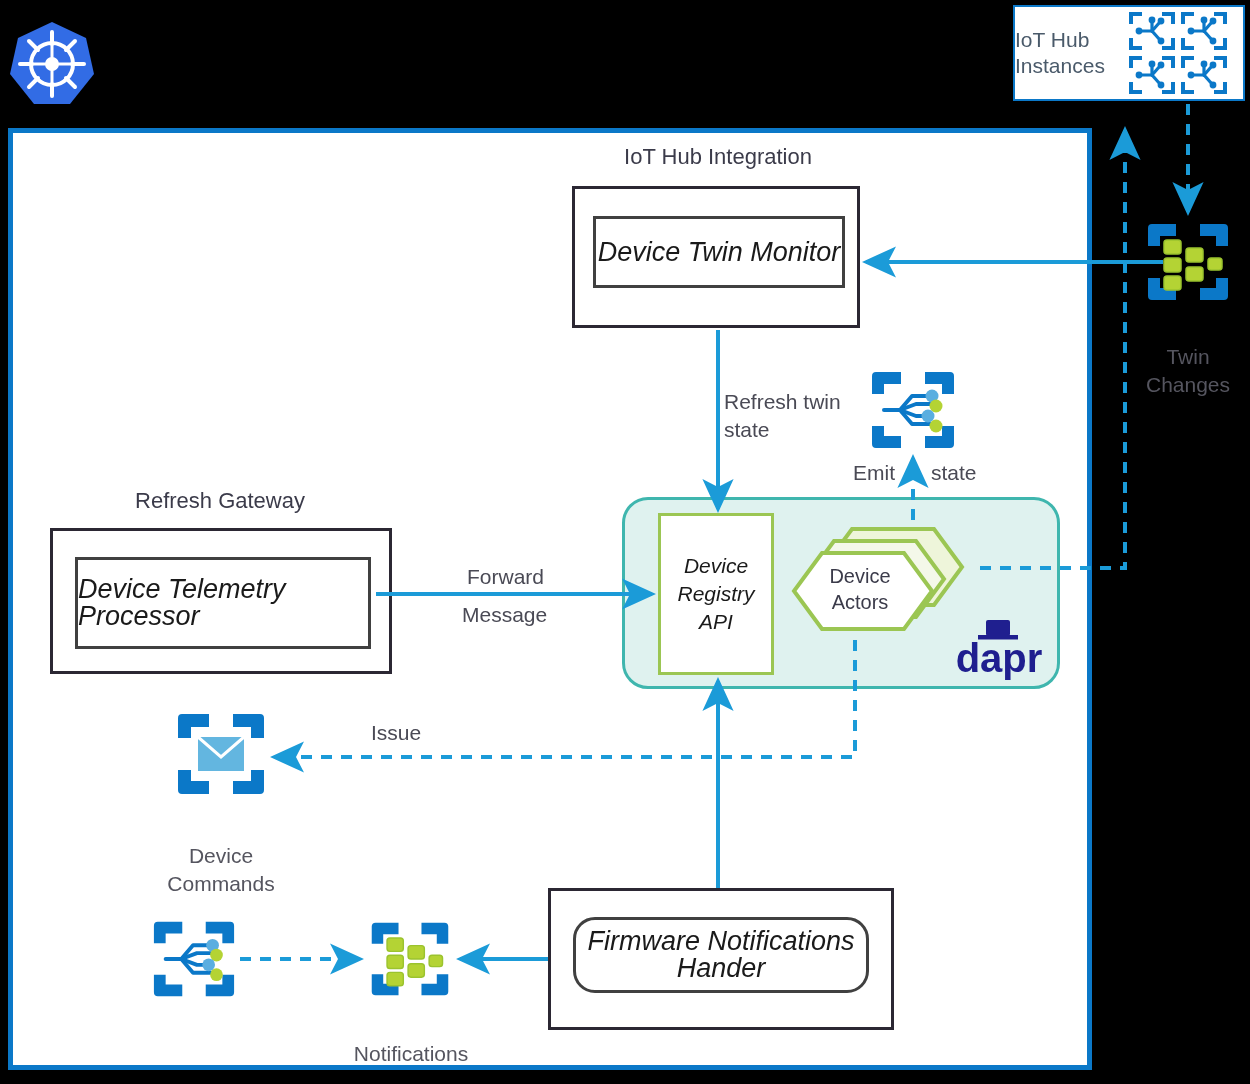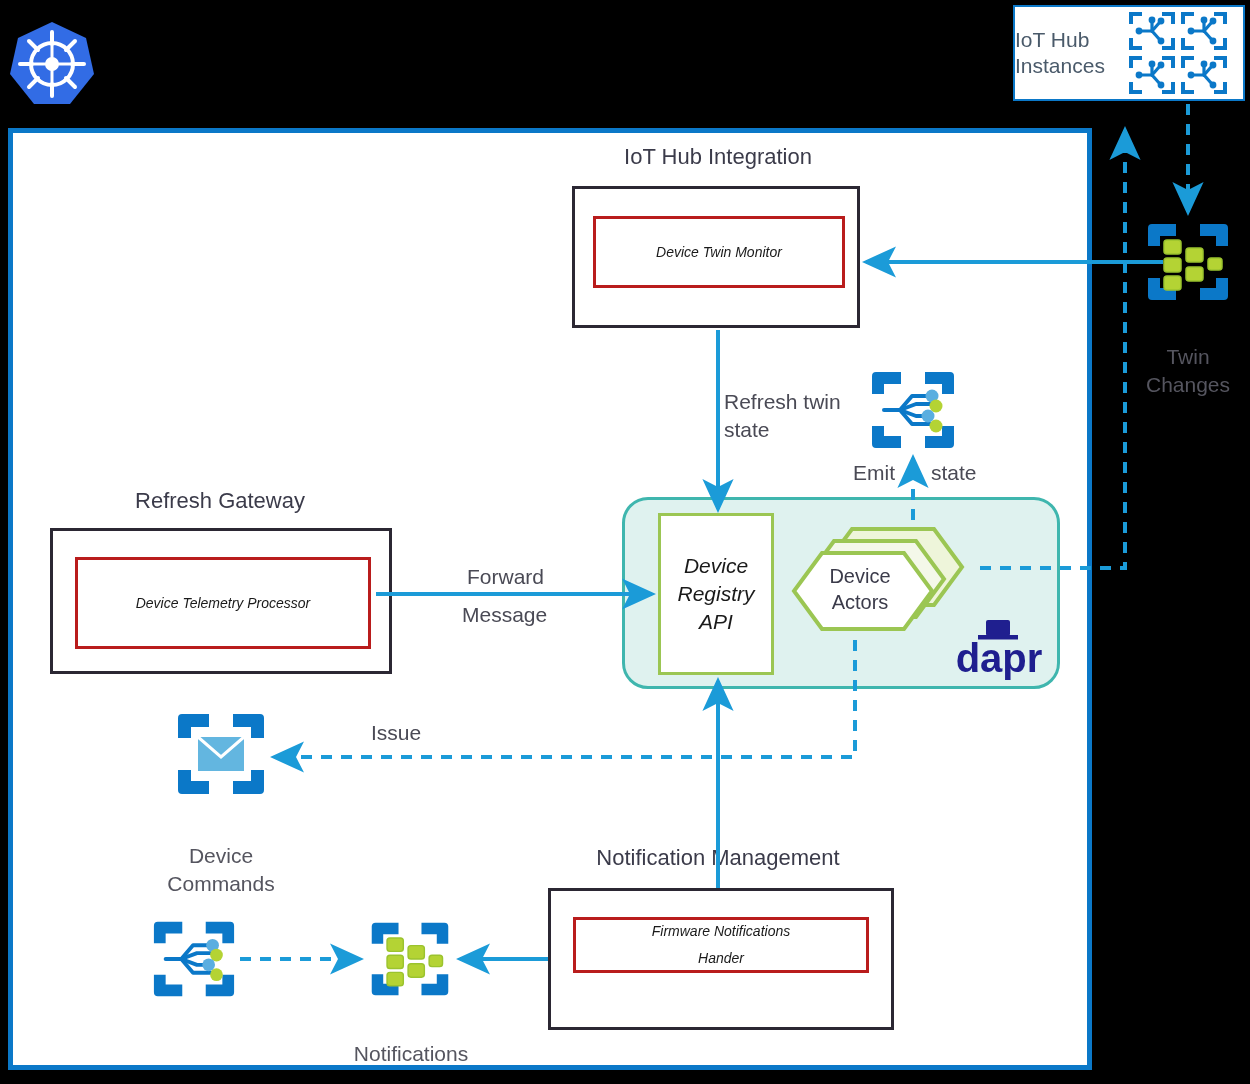--- a/index.html
+++ b/index.html
@@ -62,28 +62,28 @@
 
   
   .outer-box {
     background: #ffffff;
     border: 3px solid #2b2733;
     box-sizing: border-box;
   }
   .inner-box {
     position: absolute;
     background: #ffffff;
-    border: 3px solid #b91c1c;
+    border: 3px solid #404040;
     box-sizing: border-box;
     display: flex;
     align-items: center;
     justify-content: center;
     text-align: left;
     font-style: italic;
-    font-size: 14px;
+    font-size: 27px;
     color: #1a1a1a;
     line-height: 27px;
   }
 
   
   #dapr-container {
     left: 622px; top: 497px;
     width: 438px; height: 192px;
     background: #dff2ef;
     border: 3px solid #3fb6ae;
@@ -286,23 +286,22 @@
   <div class="abs section-title" style="left:570px; top:144px; width:296px;">IoT Hub Integration</div>
   <div class="abs outer-box" style="left:572px; top:186px; width:288px; height:142px;">
     <div class="inner-box" style="left:18px; top:27px; width:252px; height:72px;">Device Twin Monitor</div>
   </div>
 
   <div class="abs section-title" style="left:60px; top:488px; width:320px;">Refresh Gateway</div>
   <div class="abs outer-box" style="left:50px; top:528px; width:342px; height:146px;">
     <div class="inner-box" style="left:22px; top:26px; width:296px; height:92px;">Device Telemetry Processor</div>
   </div>
 
-  <div class="abs section-title" style="left:560px; top:845px; width:316px;">Notification Management</div>
   <div class="abs outer-box" style="left:548px; top:888px; width:346px; height:142px;">
-    <div class="inner-box" style="left:22px; top:26px; width:296px; height:56px; flex-direction:column;">
+    <div class="inner-box" style="left:22px; top:26px; width:296px; height:76px; flex-direction:column;border-radius:22px;">
       <span>Firmware Notifications</span>
       <span>Hander</span>
     </div>
   </div>
 
   <div class="abs" id="dapr-container"></div>
 
   <div class="abs" id="device-registry-box">
     <div>
       <div>Device</div>

